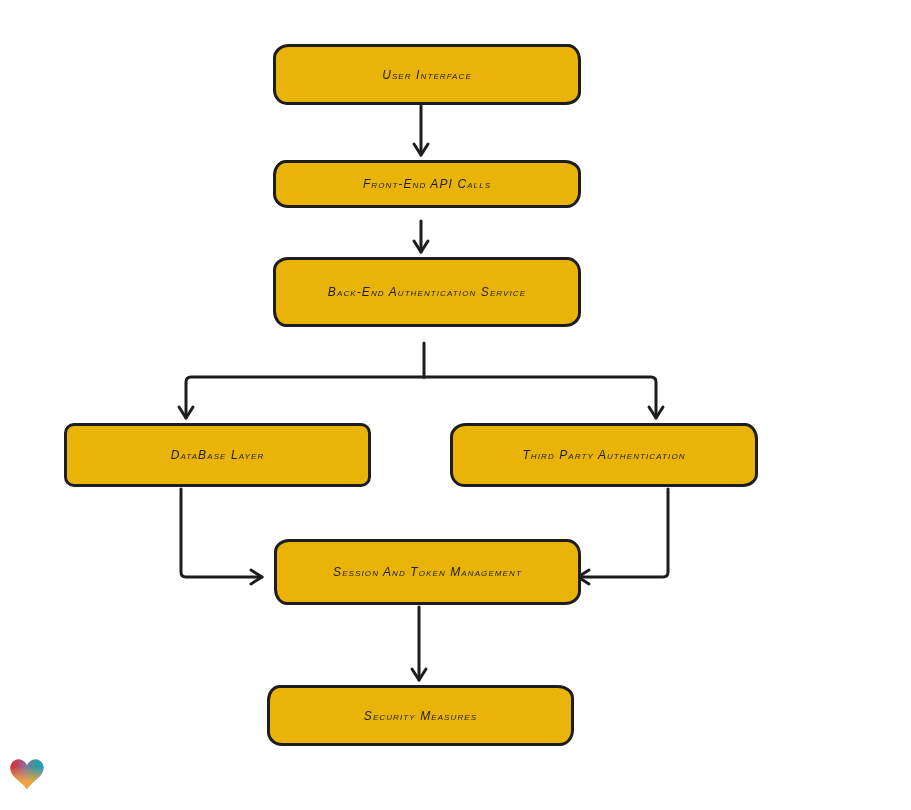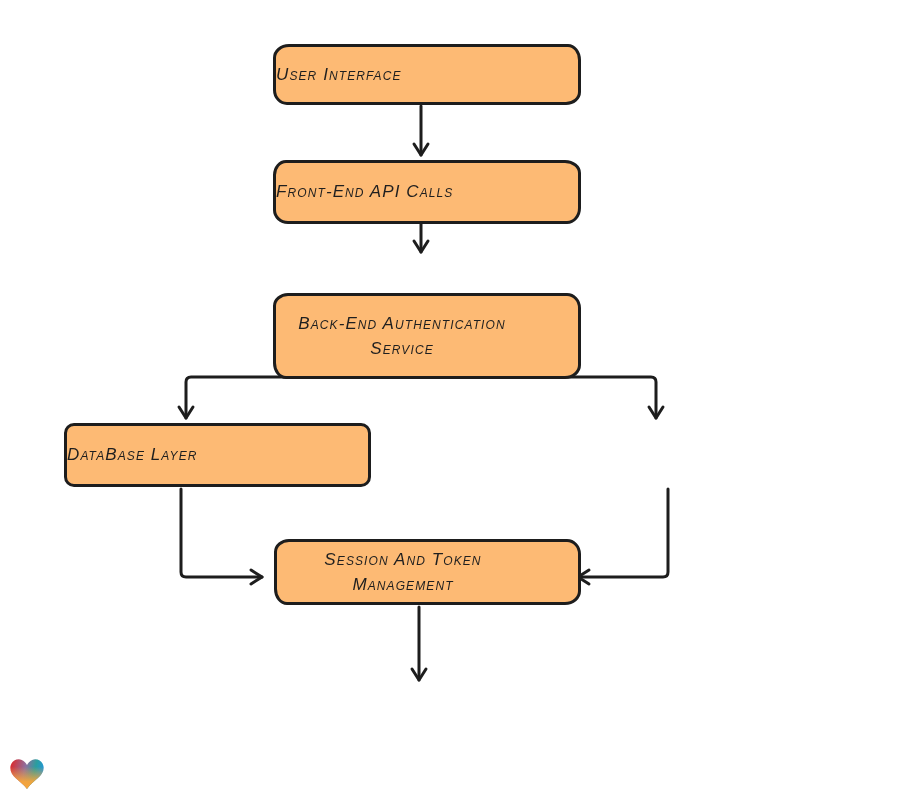--- a/index.html
+++ b/index.html
@@ -13,26 +13,26 @@
     width: 911px; height: 810px;
     background: #ffffff;
   }
   .connectors {
     position: absolute; left: 0; top: 0;
     width: 911px; height: 810px;
     pointer-events: none;
   }
   .node {
     position: absolute;
-    display: flex; align-items: center; 
-    background: #fdba74;
+    display: flex; align-items: center; justify-content: center;
+    background: #eab308;
     border: 3.4px solid #1d1d1d;
     color: #1f1f1f;
     text-align: center;
-    font-size: 17px;
+    font-size: 12px;
     font-style: italic;
     font-variant: small-caps;
     letter-spacing: 1.1px;
     line-height: 1.5;
   }
   
   .node.r1 { border-radius: 16px 13px 15px 14px / 14px 16px 13px 15px; }
   .node.r2 { border-radius: 13px 16px 14px 15px / 15px 13px 16px 14px; }
   .node.r3 { border-radius: 15px 14px 16px 13px / 13px 15px 14px 16px; }
   .node .label { display: inline-block; }
@@ -64,37 +64,43 @@
     <path d="M424 377 L651 377 Q656 377 656 382 L656 418" marker-end="url(#ah)"></path>
     <path d="M181 489 L181 572 Q181 577 186 577 L262 577" marker-end="url(#ah)"></path>
     <path d="M668 489 L668 572 Q668 577 663 577 L578 577" marker-end="url(#ah)"></path>
     <path d="M419 607 L419 680" marker-end="url(#ah)"></path>
   </svg>
 
   <div class="node r1 one-line" style="left:273px; top:44px; width:308px; height:61px;">
     <span class="label">User Interface</span>
   </div>
 
-  <div class="node r2 one-line" style="left:273px; top:160px; width:308px; height:64px;">
+  <div class="node r2 one-line" style="left:273px; top:160px; width:308px; height:48px;">
     <span class="label">Front-End API Calls</span>
   </div>
 
-  <div class="node r3 two-line" style="left:273px; top:257px; width:308px; height:86px;margin-top:36px;">
+  <div class="node r3 two-line" style="left:273px; top:257px; width:308px; height:70px;">
     <span class="label">Back-End Authentication Service</span>
   </div>
 
   <div class="node r2 one-line" style="left:64px; top:423px; width:307px; height:64px;border-radius:10px;">
     <span class="label">DataBase Layer</span>
   </div>
 
+  <div class="node r1 one-line" style="left:450px; top:423px; width:308px; height:64px;">
+    <span class="label">Third Party Authentication</span>
+  </div>
 
   <div class="node r3 two-line" style="left:274px; top:539px; width:307px; height:66px;">
     <span class="label">Session And Token Management</span>
   </div>
 
+  <div class="node r2 one-line" style="left:267px; top:685px; width:307px; height:61px;">
+    <span class="label">Security Measures</span>
+  </div>
 
   <a class="logo" href="#">
     <svg viewBox="0 0 32 29">
       <defs>
         <linearGradient id="heartLR" x1="0" y1="0" x2="1" y2="0.2">
           <stop offset="0" stop-color="#e22424"></stop>
           <stop offset="0.48" stop-color="#8f6f9e"></stop>
           <stop offset="0.78" stop-color="#2a9e9d"></stop>
           <stop offset="1" stop-color="#2397d3"></stop>
         </linearGradient>

